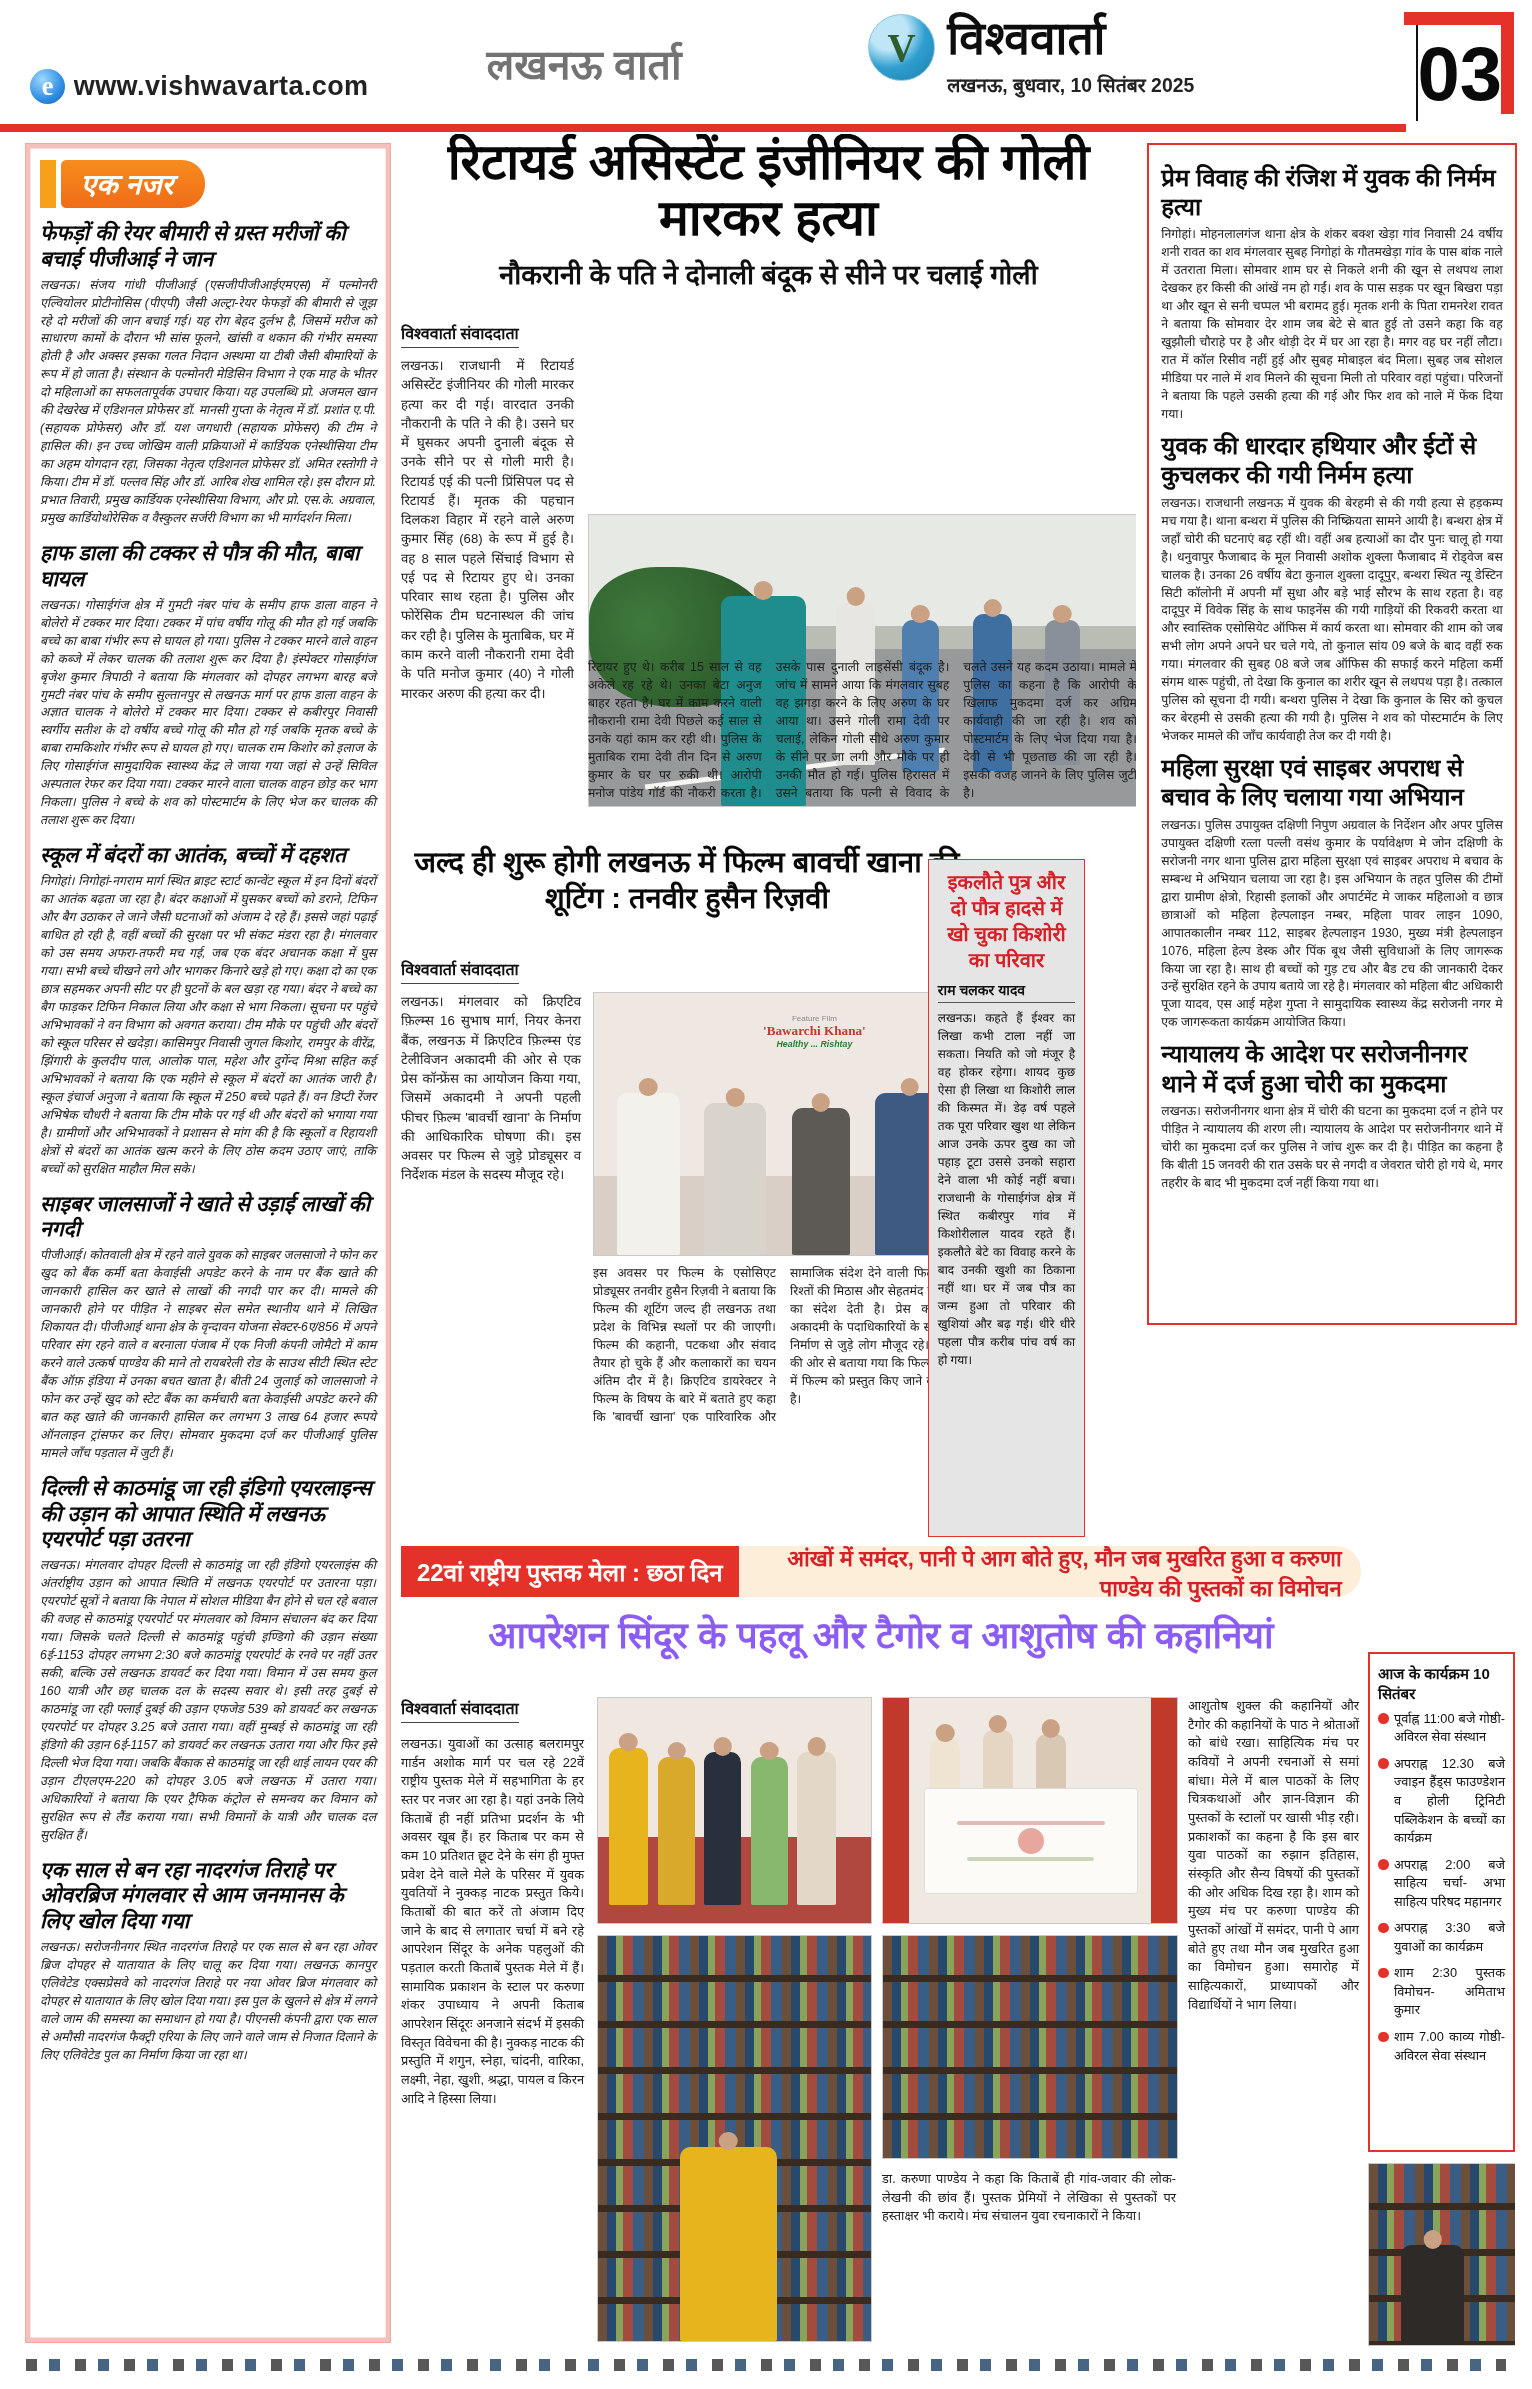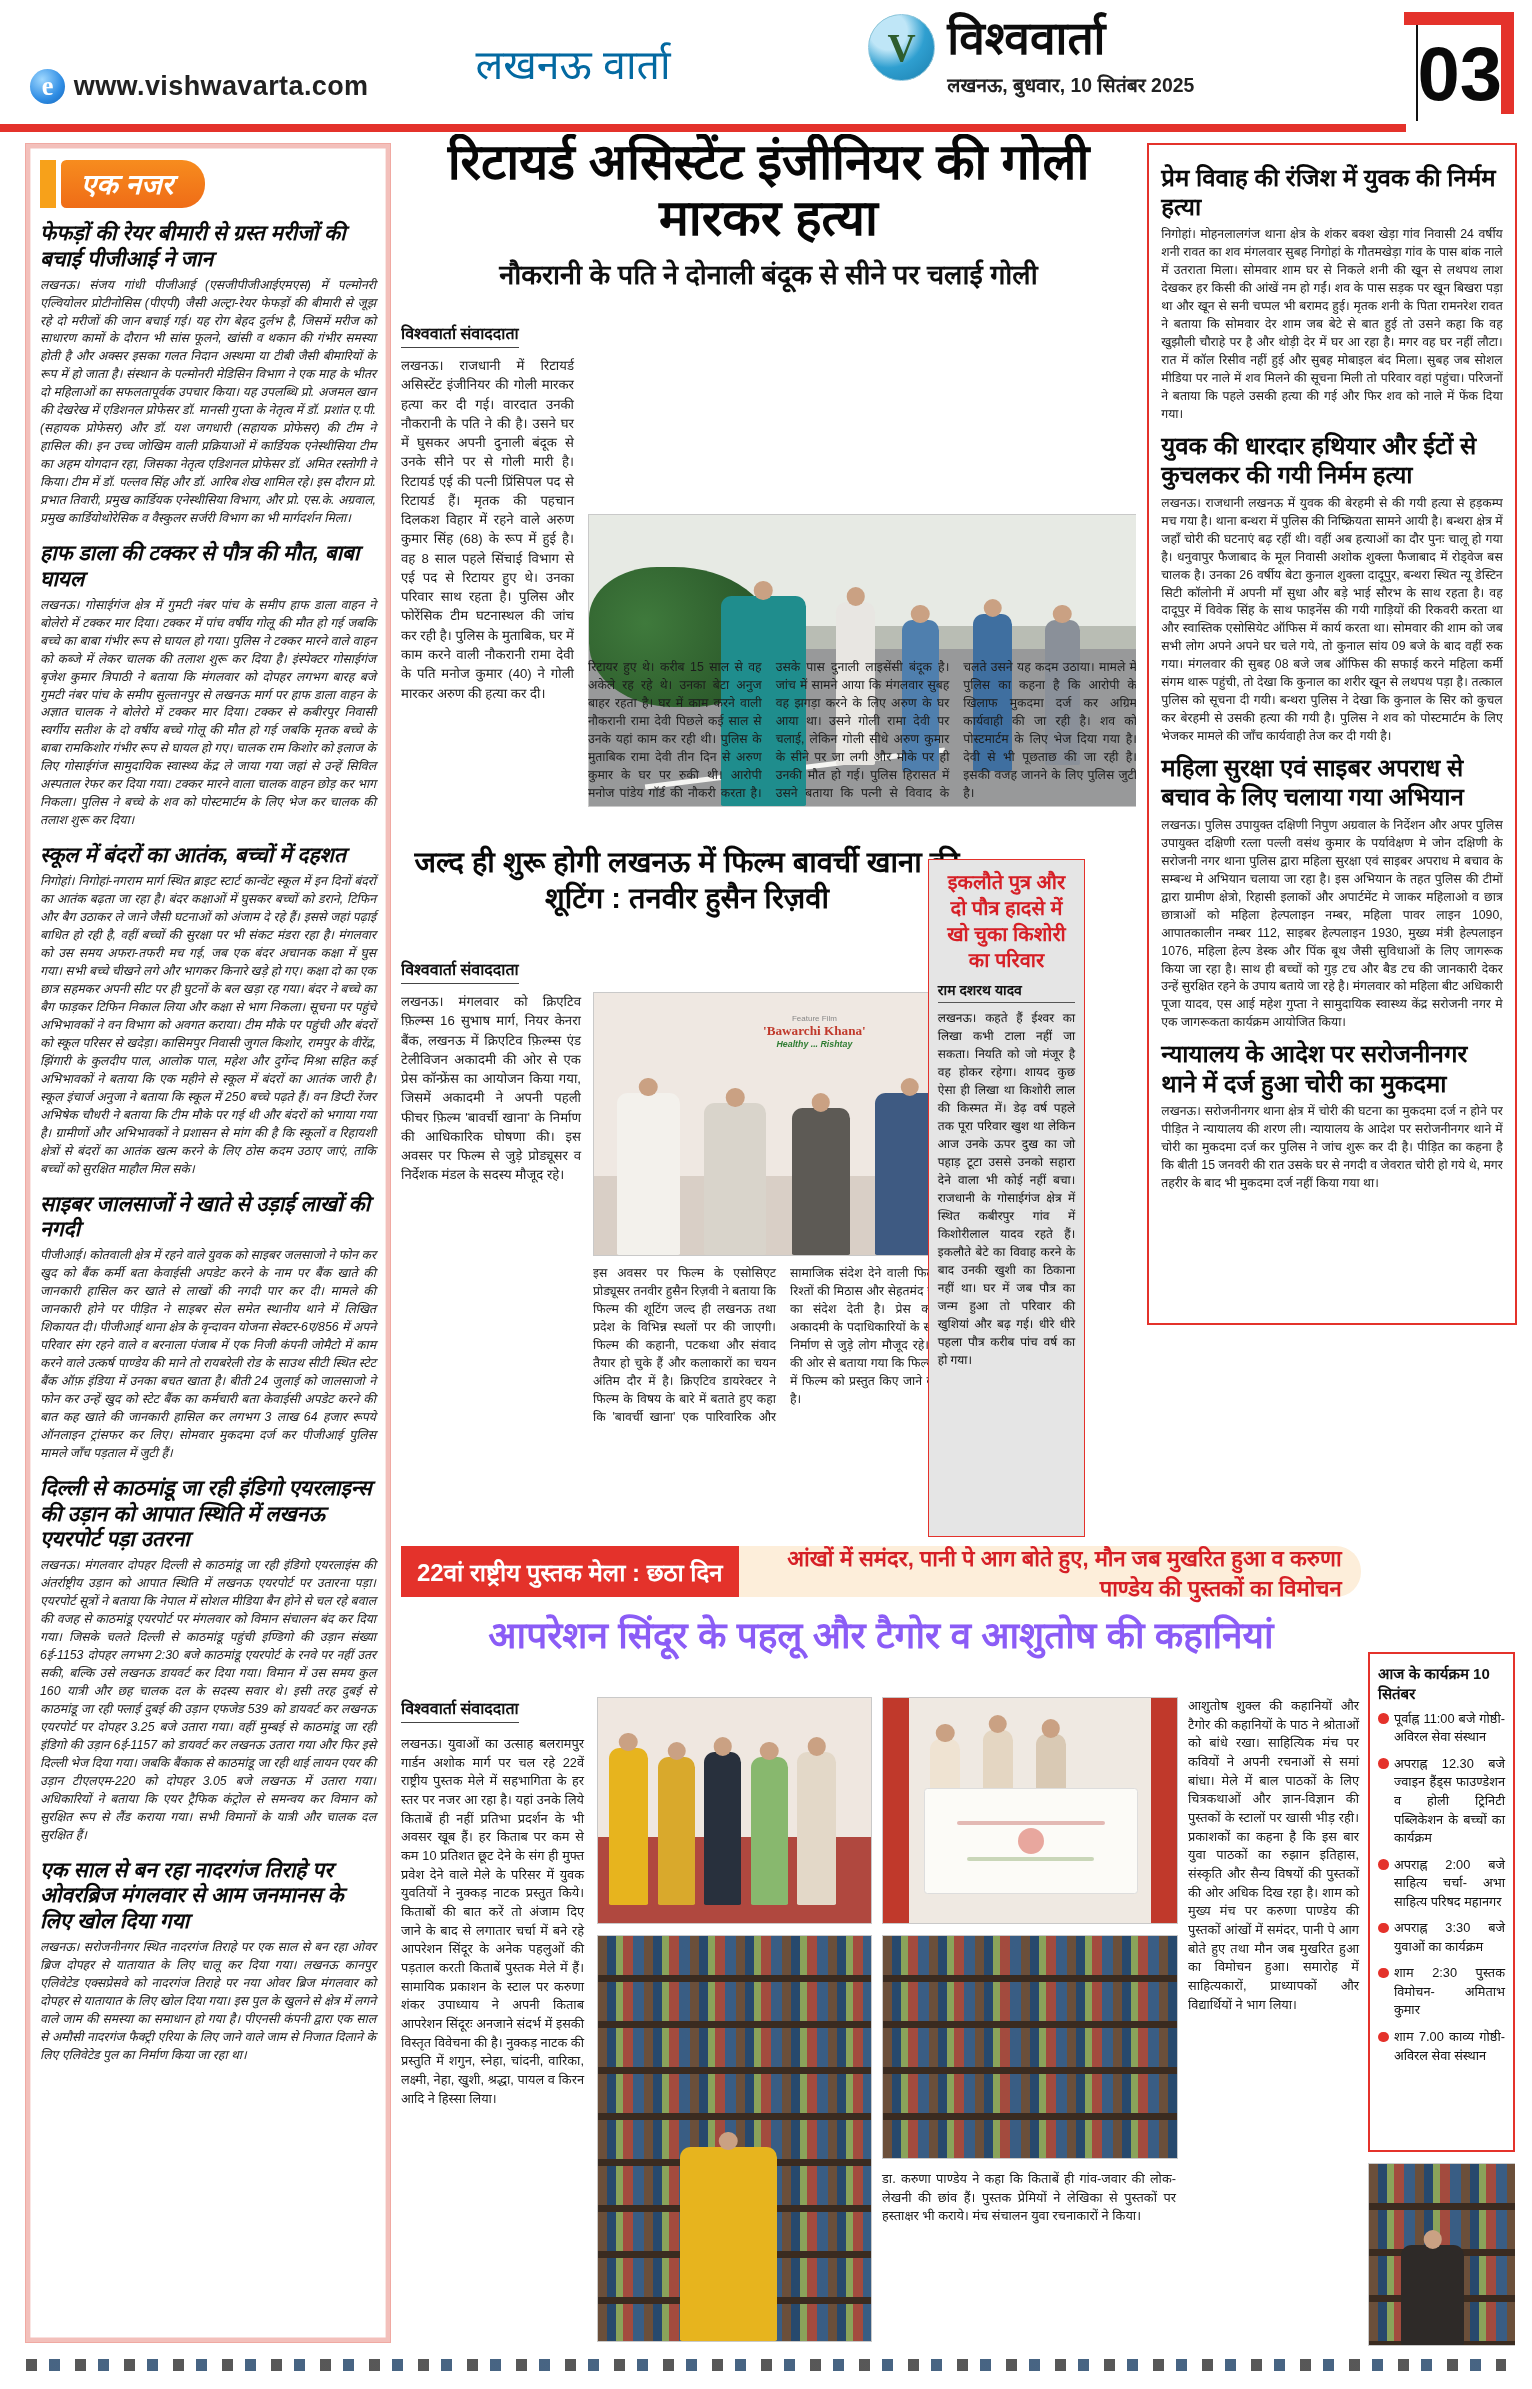--- a/index.html
+++ b/index.html
@@ -7,22 +7,22 @@
         font-family:"Liberation Sans","DejaVu Sans",sans-serif;color:#111;overflow:hidden;margin:0 auto;}
   .abs{position:absolute;}
 
   
   .site{position:absolute;left:30px;top:69px;display:flex;align-items:center;gap:8.8px;}
   .e-icon{width:35px;height:35px;border-radius:50%;
      background:radial-gradient(circle at 35% 30%,#9fd8ff,#2f8de4 60%,#1463b8);
      color:#fff;font-weight:bold;font-size:26.4px;display:flex;align-items:center;justify-content:center;
      font-family:"Liberation Serif",serif;}
   .site-url{font-size:27px;font-weight:800;color:#222;letter-spacing:0.4px;}
-  .page-title{position:absolute;left:379px;top:35px;width:388px;text-align:center;
-     font-size:41px;font-weight:400;color:#0369a1;}
+  .page-title{position:absolute;left:390px;top:35px;width:388px;text-align:center;
+     font-size:41px;font-weight:700;color:#737373;}
   .logo-wrap{position:absolute;left:868px;top:14px;display:flex;gap:12.3px;align-items:flex-start;}
   .v-logo{width:65px;height:65px;border-radius:50%;
      background:radial-gradient(circle at 30% 25%,#bfe6f7 0 28%,#2f9fd0 55%,#1b7fae),
                 linear-gradient(#4caf50,#2e7d32);
      display:flex;align-items:center;justify-content:center;color:#2e5d2e;
      font-size:39px;font-weight:800;border:1.8px solid #8fc7e0;font-family:"Liberation Serif",serif;}
   .masthead{font-size:46px;font-weight:800;color:#0d0d0d;line-height:1.05;}
   .dateline{font-size:19.4px;font-weight:700;color:#222;margin-top:8.8px;}
   .pagenum-box{position:absolute;right:17.6px;top:12.3px;width:107px;height:109px;}
   .pn-top{position:absolute;left:-3.5px;top:0;right:0;height:13.2px;background:#e4322b;}
@@ -231,21 +231,21 @@
       <span class="fg" style="left:6%;bottom:0;width:63px;height:62%;background:#f3f1ec;"></span>
       <span class="fg" style="left:29%;bottom:0;width:62px;height:58%;background:#d9d4cb;"></span>
       <span class="fg" style="left:52%;bottom:0;width:58px;height:56%;background:#5d5a55;"></span>
       <span class="fg" style="left:74%;bottom:0;width:69px;height:62%;background:#3e5a82;"></span>
     </div>
     <div class="film-cont bt cols2">इस अवसर पर फिल्म के एसोसिएट प्रोड्यूसर तनवीर हुसैन रिज़वी ने बताया कि फिल्म की शूटिंग जल्द ही लखनऊ तथा प्रदेश के विभिन्न स्थलों पर की जाएगी। फिल्म की कहानी, पटकथा और संवाद तैयार हो चुके हैं और कलाकारों का चयन अंतिम दौर में है। क्रिएटिव डायरेक्टर ने फिल्म के विषय के बारे में बताते हुए कहा कि 'बावर्ची खाना' एक पारिवारिक और सामाजिक संदेश देने वाली फिल्म है, जो रिश्तों की मिठास और सेहतमंद जीवनशैली का संदेश देती है। प्रेस कॉन्फ्रेंस में अकादमी के पदाधिकारियों के साथ फिल्म निर्माण से जुड़े लोग मौजूद रहे। अकादमी की ओर से बताया गया कि फिल्म महोत्सव में फिल्म को प्रस्तुत किए जाने की योजना है।</div>
   </div>
 
   <div class="kishori">
     <div class="kb-h">इकलौते पुत्र और दो पौत्र हादसे में खो चुका किशोरी का परिवार</div>
-    <div class="kb-byline">राम दशरथ यादव</div>
+    <div class="kb-byline">राम चलकर यादव</div>
     <div class="kb-body">लखनऊ। कहते हैं ईश्वर का लिखा कभी टाला नहीं जा सकता। नियति को जो मंजूर है वह होकर रहेगा। शायद कुछ ऐसा ही लिखा था किशोरी लाल की किस्मत में। डेढ़ वर्ष पहले तक पूरा परिवार खुश था लेकिन आज उनके ऊपर दुख का जो पहाड़ टूटा उससे उनको सहारा देने वाला भी कोई नहीं बचा। राजधानी के गोसाईगंज क्षेत्र में स्थित कबीरपुर गांव में किशोरीलाल यादव रहते हैं। इकलौते बेटे का विवाह करने के बाद उनकी खुशी का ठिकाना नहीं था। घर में जब पौत्र का जन्म हुआ तो परिवार की खुशियां और बढ़ गई। धीरे धीरे पहला पौत्र करीब पांच वर्ष का हो गया।</div>
   </div>
 
   <div class="bookfair">
     <div class="bf-striprow">
       <span class="bf-badge">22वां राष्ट्रीय पुस्तक मेला : छठा दिन</span>
       <span class="bf-strip">आंखों में समंदर, पानी पे आग बोते हुए, मौन जब मुखरित हुआ व करुणा पाण्डेय की पुस्तकों का विमोचन</span>
     </div>
     <div class="bf-h">आपरेशन सिंदूर के पहलू और टैगोर व आशुतोष की कहानियां</div>
 

